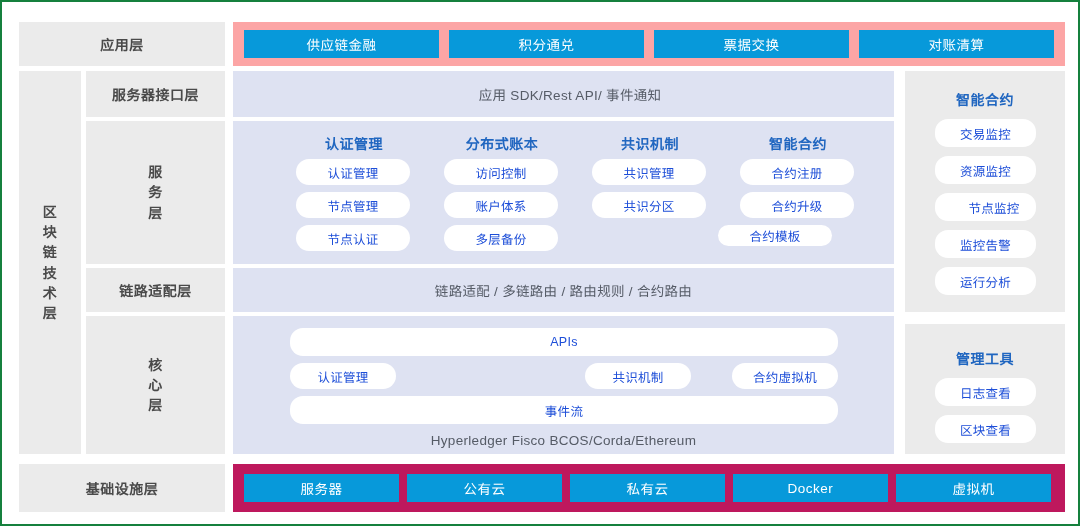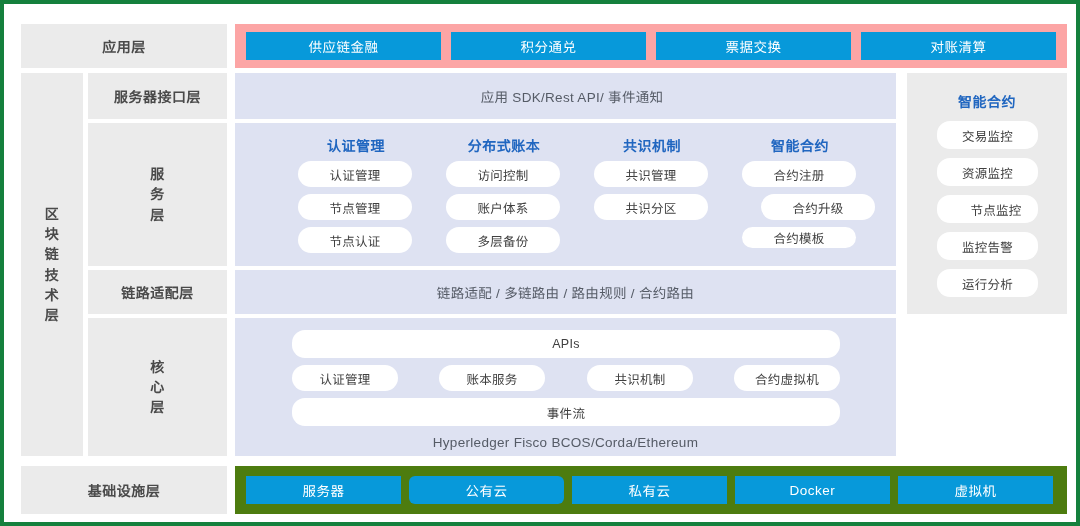--- a/index.html
+++ b/index.html
@@ -12,21 +12,21 @@
     font-family: "Liberation Sans", "DejaVu Sans", sans-serif;
     -webkit-font-smoothing: antialiased;
   }
 
   #diagram {
     position: relative;
     width: 1080px;
     height: 526px;
     box-sizing: border-box;
     background: #ffffff;
-    border: 4px solid #15803d;
+    border: 2px solid #15803d;
     overflow: hidden;
   }
 
   
   .gray-panel   { background: #ebebeb; }
   .lav-panel    { background: #dee2f2; }
 
   .row-label {
     display: flex;
     align-items: center;
@@ -65,21 +65,21 @@
   .col-head {
     color: #2066c0;
     font-size: 14px;
     font-weight: bold;
     text-align: center;
     letter-spacing: .5px;
   }
 
   .chip {
     background: #ffffff;
-    color: #404040;
+    color: #1d4ed8;
     font-size: 12.5px;
     display: flex;
     align-items: center;
     justify-content: center;
     letter-spacing: .3px;
     border-radius: 13px;
   }
 
   .side-head {
     color: #2066c0;
@@ -134,60 +134,64 @@
     <div class="abs chip" style="left:211px; top:38px; width:114px; height:26px;">访问控制</div>
     <div class="abs chip" style="left:211px; top:71px; width:114px; height:26px;">账户体系</div>
     <div class="abs chip" style="left:211px; top:104px; width:114px; height:26px;">多层备份</div>
 
     <div class="abs col-head" style="left:353px; top:12px; width:128px;">共识机制</div>
     <div class="abs chip" style="left:359px; top:38px; width:114px; height:26px;">共识管理</div>
     <div class="abs chip" style="left:359px; top:71px; width:114px; height:26px;">共识分区</div>
 
     <div class="abs col-head" style="left:501px; top:12px; width:128px;">智能合约</div>
     <div class="abs chip" style="left:507px; top:38px; width:114px; height:26px;">合约注册</div>
-    <div class="abs chip" style="left:526px; top:71px; width:114px; height:26px;">合约升级</div>
-    <div class="abs chip" style="left:507px; top:104px; width:114px; height:21px;">合约模板</div>
+    <div class="abs chip" style="left:507px; top:71px; width:114px; height:26px;">合约升级</div>
+    <div class="abs chip" style="left:485px; top:104px; width:114px; height:21px;">合约模板</div>
   </div>
 
   <div class="abs gray-panel row-label" style="left:84px; top:266px; width:139px; height:44px;">链路适配层</div>
   <div class="abs lav-panel band-text" style="left:231px; top:266px; width:661px; height:44px;">链路适配 / 多链路由 / 路由规则 / 合约路由</div>
 
   <div class="abs gray-panel row-label vert" style="left:84px; top:314px; width:139px; height:138px;">
     <span>核</span>
     <span>心</span>
     <span>层</span>
   </div>
 
   <div class="abs lav-panel" style="left:231px; top:314px; width:661px; height:138px;">
 
     <div class="abs chip" style="left:57px; top:12px; width:548px; height:28px;">APIs</div>
 
     <div class="abs chip" style="left:57px; top:47px; width:106px; height:26px;">认证管理</div>
-    <div class="abs chip" style="left:204px; top:47px; width:106px; height:26px;">账本服务</div>
     <div class="abs chip" style="left:352px; top:47px; width:106px; height:26px;">共识机制</div>
     <div class="abs chip" style="left:499px; top:47px; width:106px; height:26px;">合约虚拟机</div>
 
     <div class="abs chip" style="left:57px; top:80px; width:548px; height:28px;">事件流</div>
 
     <div class="abs band-text" style="left:0px; top:112px; width:661px; height:24px;">Hyperledger Fisco BCOS/Corda/Ethereum</div>
   </div>
 
   <div class="abs gray-panel" style="left:903px; top:69px; width:160px; height:241px;">
     <div class="abs side-head" style="left:0px; top:18px; width:160px;">智能合约</div>
     <div class="abs chip" style="left:30px; top:48px; width:101px; height:28px;">交易监控</div>
     <div class="abs chip" style="left:30px; top:85px; width:101px; height:28px;">资源监控</div>
     <div class="abs chip" style="left:30px; top:122px; width:101px; height:28px;padding-left:17px;">节点监控</div>
     <div class="abs chip" style="left:30px; top:159px; width:101px; height:28px;">监控告警</div>
     <div class="abs chip" style="left:30px; top:196px; width:101px; height:28px;">运行分析</div>
   </div>
 
+  <div class="abs gray-panel" style="left:903px; top:322px; width:160px; height:130px;">
+    <div class="abs side-head" style="left:0px; top:24px; width:160px;">管理工具</div>
+    <div class="abs chip" style="left:30px; top:54px; width:101px; height:28px;">日志查看</div>
+    <div class="abs chip" style="left:30px; top:91px; width:101px; height:28px;">区块查看</div>
+  </div>
 
   <div class="abs gray-panel row-label" style="left:17px; top:462px; width:206px; height:48px;">基础设施层</div>
 
-  <div class="abs" style="left:231px; top:462px; width:832px; height:48px; background:#4d7c0f;">
+  <div class="abs" style="left:231px; top:462px; width:832px; height:48px; background:#be185d;">
     <div class="abs blue-btn" style="left:11px; top:10px; width:155px; height:28px;">服务器</div>
-    <div class="abs blue-btn" style="left:174px; top:10px; width:155px; height:28px;border-radius:6px;">公有云</div>
+    <div class="abs blue-btn" style="left:174px; top:10px; width:155px; height:28px;">公有云</div>
     <div class="abs blue-btn" style="left:337px; top:10px; width:155px; height:28px;">私有云</div>
     <div class="abs blue-btn" style="left:500px; top:10px; width:155px; height:28px;">Docker</div>
     <div class="abs blue-btn" style="left:663px; top:10px; width:155px; height:28px;">虚拟机</div>
   </div>
 
 </div>
 
 </body></html>

